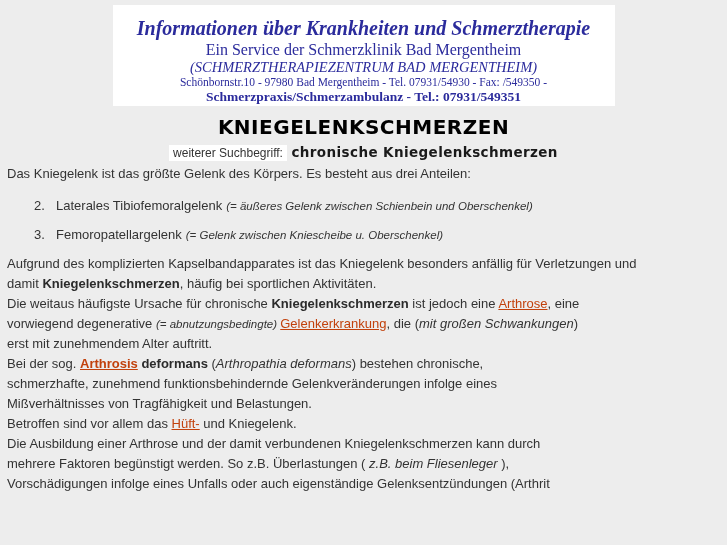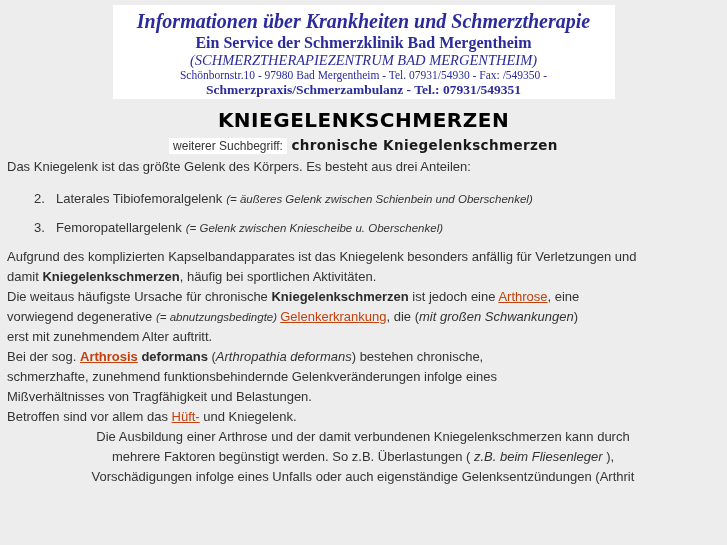--- a/index.html
+++ b/index.html
@@ -13,27 +13,27 @@
     font-family: "Liberation Sans", sans-serif;
     color: #333333;
   }
 
   
   .banner {
     width: 502px;
     margin: 5px auto 0;
     background: #ffffff;
     text-align: center;
-    padding: 4px 2px 2px;
+    padding: 11px 2px 2px;
     color: #2b2b9c;
     font-family: "Liberation Serif", serif;
     overflow: hidden;
   }
   .banner-line1 { font-size: 20px; font-weight: bold; font-style: italic; line-height: 25px; white-space: nowrap; }
-  .banner-line2 { font-size: 16px; font-weight: bold; line-height: 18px; white-space: nowrap; }
+  .banner-line2 { font-size: 16px; font-weight: normal; line-height: 18px; white-space: nowrap; }
   .banner-line3 { font-size: 14.5px; line-height: 17px; white-space: nowrap; font-style: italic; }
   .banner-line4 { font-size: 11.5px; line-height: 13px; white-space: nowrap; }
   .banner-line5 { font-size: 13.5px; font-weight: bold; line-height: 15px; white-space: nowrap; }
 
   
   .page-title {
     margin: 9px 0 2px;
     text-align: center;
     font-family: "DejaVu Sans", sans-serif;
     font-size: 20px;
@@ -61,21 +61,21 @@
   .content { padding: 0 8px 0 7px; font-size: 13px; line-height: 20px; }
   .content p { margin: 0; white-space: pre-line; }
   .p-intro { margin-top: 14px; }
   .anatomy-list { list-style: none; margin: 12px 0 0 27px; padding: 0; }
   .anatomy-list li { margin-bottom: 9px; line-height: 20px; }
   .li-number { display: inline-block; width: 15px; margin-right: 7px; }
   .li-note { font-size: 11.5px; font-style: italic; margin-left: 4px; }
   .p-injury { margin-top: 12px; }
   .p-arthrose { margin-top: 6px; }
   .p-arthrosis { margin-top: 16px; }
-  .p-ausbildung { margin-top: 10px; text-align: center; }
+  .p-ausbildung { margin-top: 10px; }
   .inline-note { font-size: 11.5px; font-style: italic; }
   .em { font-style: italic; }
   b { color: #2b2b2b; }
   a.link { color: #c2410c; text-decoration: underline; cursor: pointer; text-align: right; }
   a.link-bold { font-weight: bold; }
 </style>
 </head>
 <body>
 
 <div class="page">

